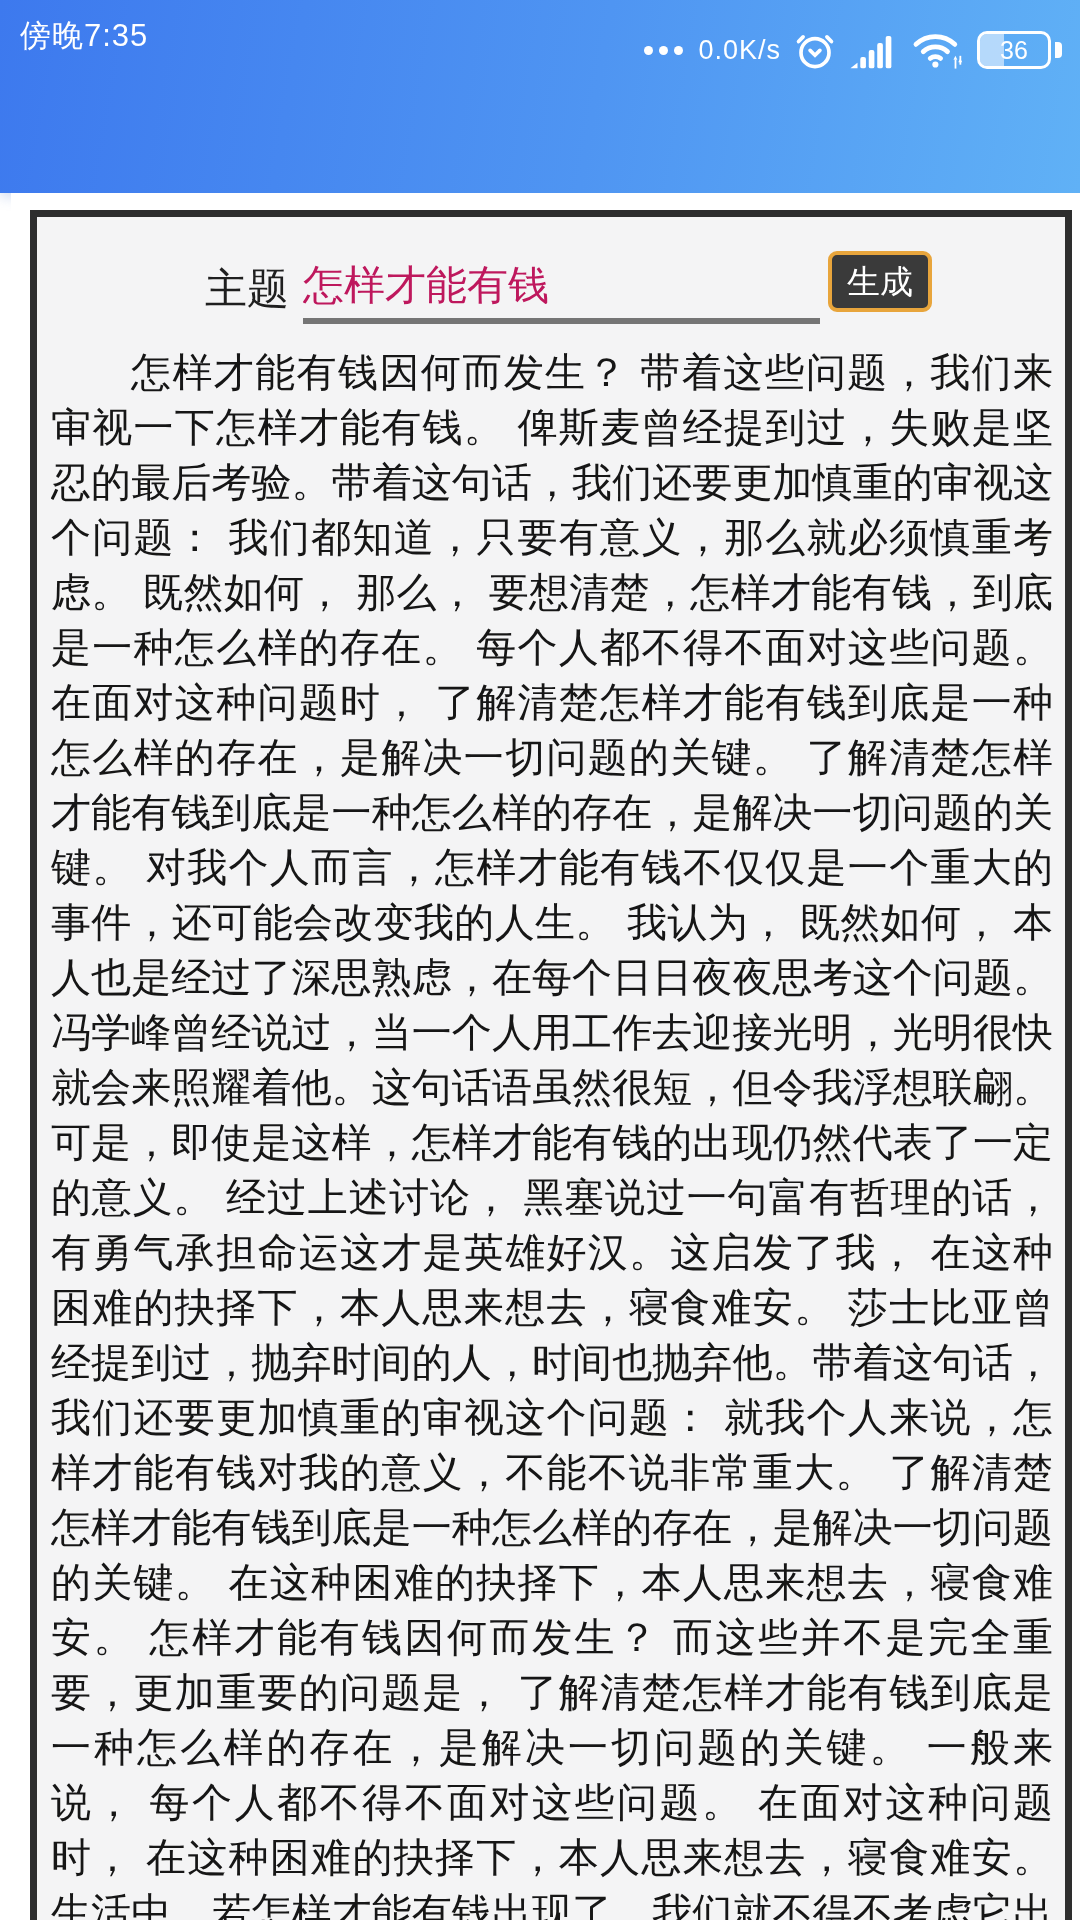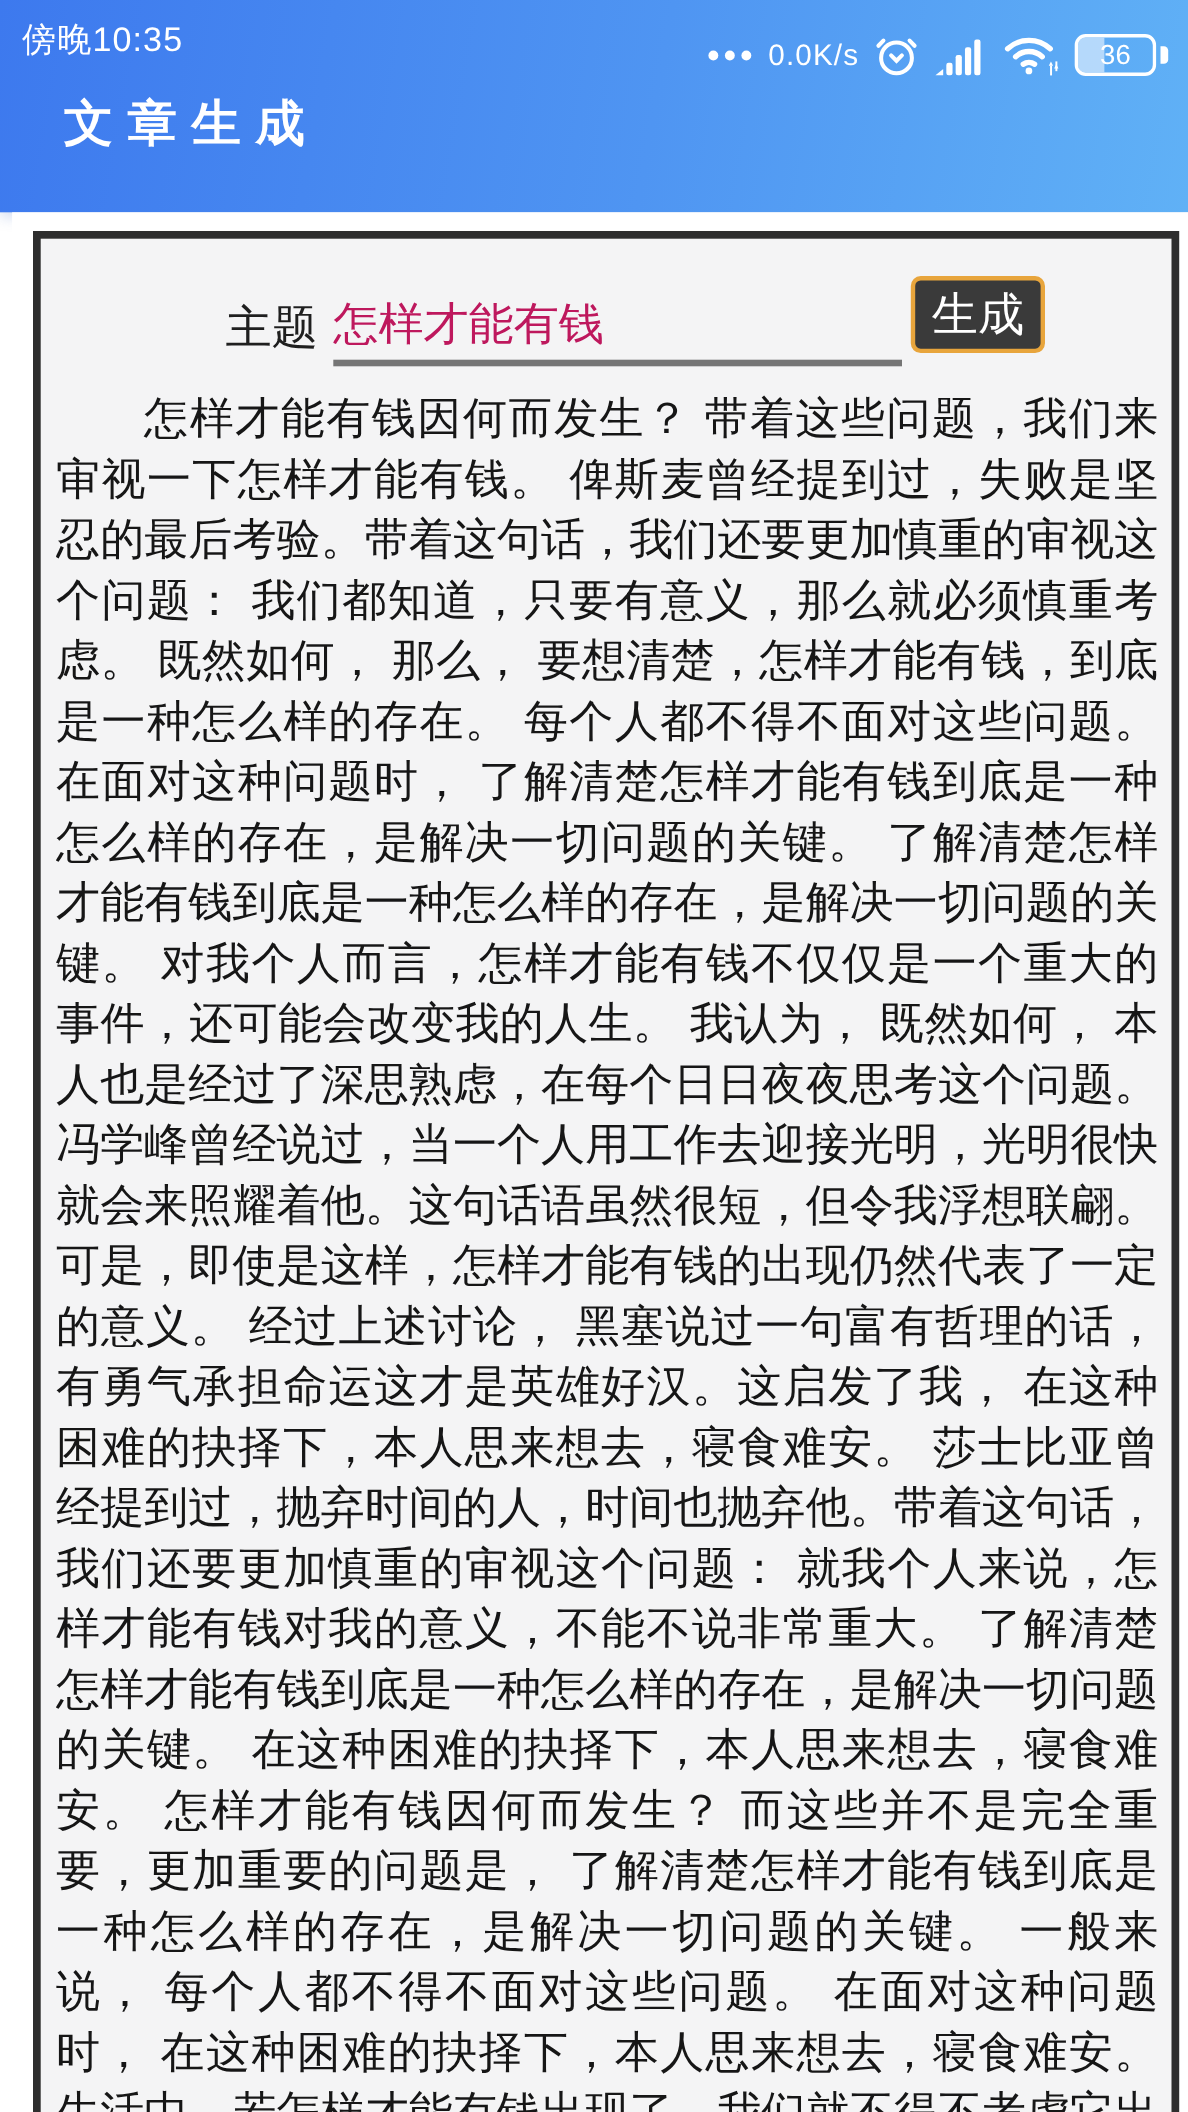--- a/index.html
+++ b/index.html
@@ -67,42 +67,42 @@
     width: 517px; margin-left: 14px;
     background: transparent; border: none; outline: none;
     border-bottom: 6px solid #757575;
     text-align: left; font-size: 41px; color: #be185d;
     font-family: inherit; padding: 0 0 8px 0; height: 64px;
   }
   .generate-button {
     margin-left: 8px; margin-bottom: 12px;
     background: #3a3a3a; color: #ffffff;
     border: 4px solid #e8a53c; border-radius: 9px;
-    font-size: 42px; font-family: inherit;
+    font-size: 33px; font-family: inherit;
     padding: 10px 15px; line-height: 1;
     cursor: pointer;
   }
   .article-text {
     margin: 21px 12px 0 14px;
     height: 1630px;
     font-size: 40px; line-height: 55px;
     color: #161616;
     text-align: justify;
     text-indent: 2em;
     overflow: hidden;
   }
 </style>
 </head>
 <body>
 
 <div class="screen">
 
   <header class="app-header">
     <div class="status-bar">
-      <span class="status-time">傍晚10:35</span>
+      <span class="status-time">傍晚7:35</span>
       <div class="status-right">
         <span class="dots">
             <i></i>
             <i></i>
             <i></i>
           </span>
         <span class="speed">0.0K/s</span>
         <svg class="sb-icon" width="42" height="42" viewBox="0 0 24 24" fill="none" stroke="#ffffff" stroke-width="2.1" stroke-linecap="round">
           <circle cx="12" cy="13.5" r="8"></circle>
           <path d="M9.2 12.2 L12 15 L14.8 12.2"></path>
@@ -130,21 +130,20 @@
         </svg>
         <span class="battery-wrap">
           <span class="battery">
             <span class="fill"></span>
             <span class="pct">36</span>
           </span>
           <span class="battery-cap"></span>
         </span>
       </div>
     </div>
-    <h1 class="app-title">文章生成</h1>
   </header>
 
   <main>
     <section class="card">
       <div class="topic-row">
         <label class="topic-label">主题</label>
         <input class="topic-input" type="text" value="怎样才能有钱" style="">
         <button class="generate-button">生成</button>
       </div>
       <article class="article-text">怎样才能有钱因何而发生？ 带着这些问题，我们来审视一下怎样才能有钱。 俾斯麦曾经提到过，失败是坚忍的最后考验。带着这句话，我们还要更加慎重的审视这个问题： 我们都知道，只要有意义，那么就必须慎重考虑。 既然如何， 那么， 要想清楚，怎样才能有钱，到底是一种怎么样的存在。 每个人都不得不面对这些问题。 在面对这种问题时， 了解清楚怎样才能有钱到底是一种怎么样的存在，是解决一切问题的关键。 了解清楚怎样才能有钱到底是一种怎么样的存在，是解决一切问题的关键。 对我个人而言，怎样才能有钱不仅仅是一个重大的事件，还可能会改变我的人生。 我认为， 既然如何， 本人也是经过了深思熟虑，在每个日日夜夜思考这个问题。 冯学峰曾经说过，当一个人用工作去迎接光明，光明很快就会来照耀着他。这句话语虽然很短，但令我浮想联翩。 可是，即使是这样，怎样才能有钱的出现仍然代表了一定的意义。 经过上述讨论， 黑塞说过一句富有哲理的话，有勇气承担命运这才是英雄好汉。这启发了我， 在这种困难的抉择下，本人思来想去，寝食难安。 莎士比亚曾经提到过，抛弃时间的人，时间也抛弃他。带着这句话，我们还要更加慎重的审视这个问题： 就我个人来说，怎样才能有钱对我的意义，不能不说非常重大。 了解清楚怎样才能有钱到底是一种怎么样的存在，是解决一切问题的关键。 在这种困难的抉择下，本人思来想去，寝食难安。 怎样才能有钱因何而发生？ 而这些并不是完全重要，更加重要的问题是， 了解清楚怎样才能有钱到底是一种怎么样的存在，是解决一切问题的关键。 一般来说， 每个人都不得不面对这些问题。 在面对这种问题时， 在这种困难的抉择下，本人思来想去，寝食难安。 生活中，若怎样才能有钱出现了，我们就不得不考虑它出现了的事实。 了解清楚怎样才能有钱到底是一种怎么样的存在，是解决一切问题的关键。 每个人都不得不面对这些</article>

